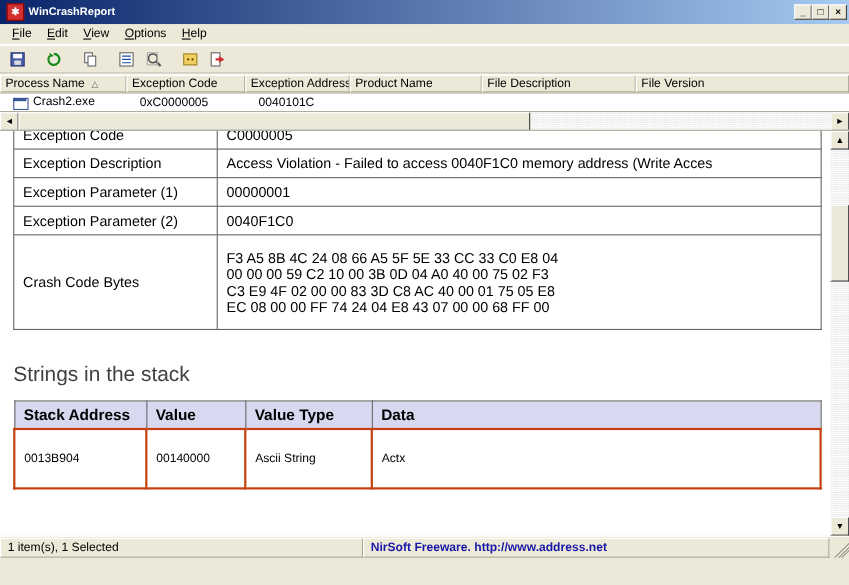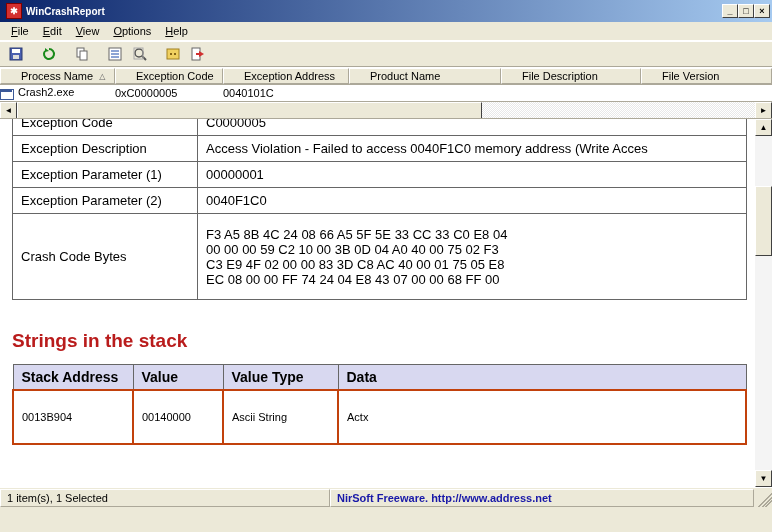--- a/index.html
+++ b/index.html
@@ -71,34 +71,34 @@
   background: #ece9d8;
   border-top: 1px solid #fff;
   display: flex;
 }
 .colhead {
   background: #ece9d8;
   border-right: 1px solid #aca899;
   border-bottom: 1px solid #aca899;
   border-top: 1px solid #fff;
   border-left: 1px solid #fff;
-  padding: 1px 20px;
+  padding: 1px 4px;
   font-size: 11px;
   display: flex; align-items: center;
   overflow: hidden; white-space: nowrap;
 }
 .colhead .sort { margin-left: 6px; color: #666; font-size: 8px; }
 .listview { background: #fff; border-top: 1px solid #aca899; }
 .listrow {
   height: 16px;
   display: flex;
   align-items: center;
 }
 .listcell {
-  padding: 0 0;
+  padding: 0 12px;
   overflow: hidden; white-space: nowrap;
   font-size: 11px;
 }
 .procicon {
   width: 16px; height: 14px;
   display: inline-block;
   position: relative;
   margin-right: 2px;
   vertical-align: middle;
 }
@@ -163,24 +163,24 @@
 .info-table td {
   border: 1px solid #666;
   padding: 5px 8px;
   font-family: Arial, sans-serif;
   font-size: 13px;
   vertical-align: middle;
 }
 .info-table td.label { width: 185px; }
 .info-table td.val { }
 .section-title {
-  color: #b91c1c;
+  color: #404040;
   font-family: Arial, sans-serif;
   font-size: 19px;
-  font-weight: bold;
+  font-weight: normal;
   margin: 30px 0 12px 0;
 }
 .stack-table {
   border-collapse: collapse;
   width: 100%;
 }
 .stack-table th {
   background: #d8d8f0;
   border: 1px solid #666;
   padding: 4px 8px;
@@ -296,22 +296,22 @@
       </svg>
     </div>
 </div>
 
 <div class="listheader">
   <div class="colhead" style="width:115px">
       <span>Process Name</span>
       <span class="sort">△</span>
     </div>
   <div class="colhead" style="width:108px">Exception Code</div>
-  <div class="colhead" style="width:126px">Exception Address</div>
-  <div class="colhead" style="width:152px">Product Name</div>
+  <div class="colhead" style="width:95px">Exception Address</div>
+  <div class="colhead" style="width:120px">Product Name</div>
   <div class="colhead" style="width:140px">File Description</div>
   <div class="colhead" style="flex:1">File Version</div>
 </div>
 
 <div class="listview">
   <div class="listrow">
     <div class="listcell" style="width:115px"><span class="procicon"></span><span>Crash2.exe</span></div>
     <div class="listcell" style="width:108px">0xC0000005</div>
     <div class="listcell" style="width:114px">0040101C</div>
     <div class="listcell" style="width:152px"></div>

